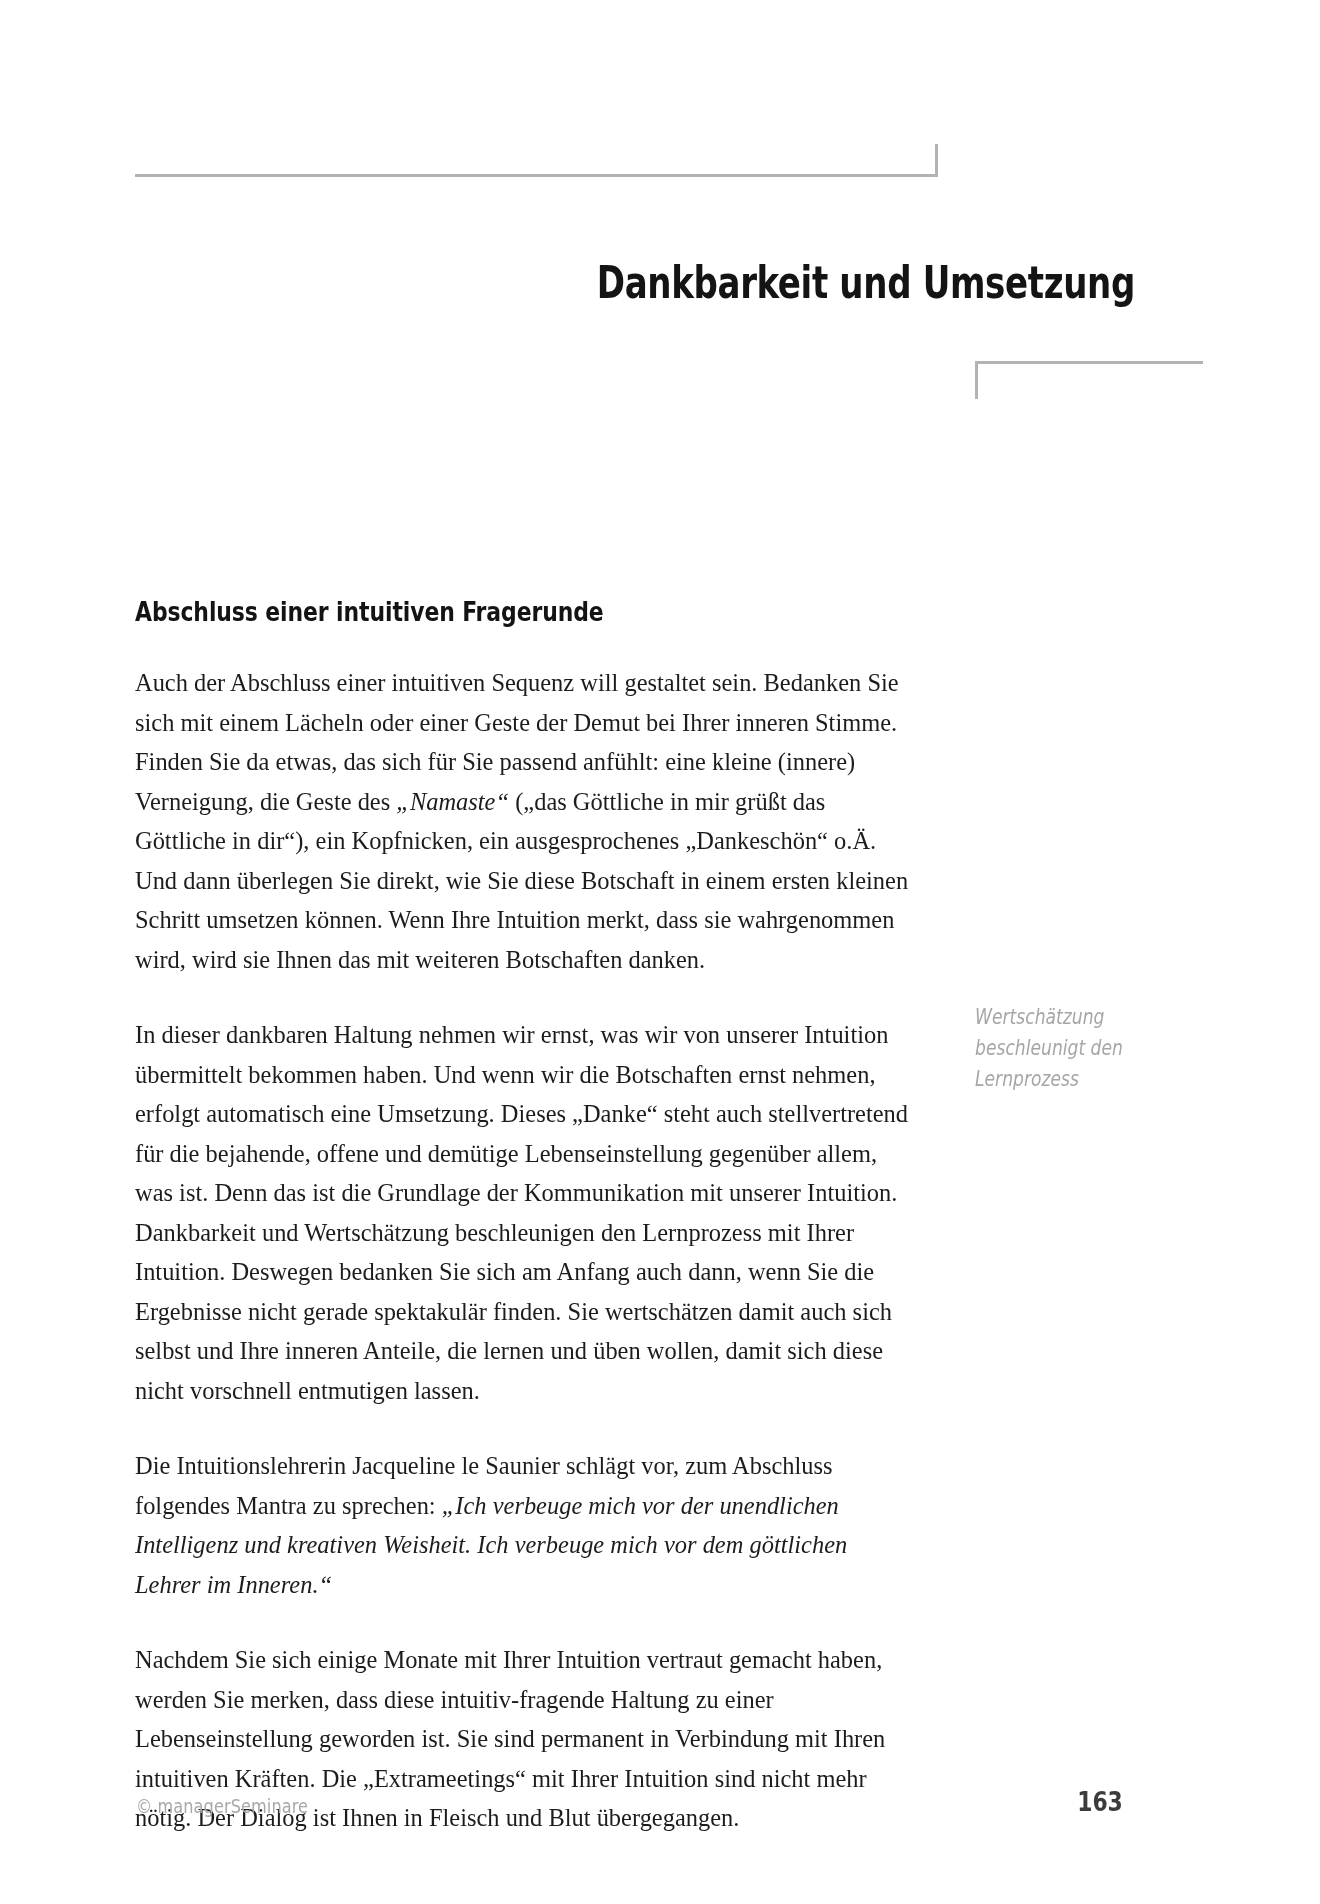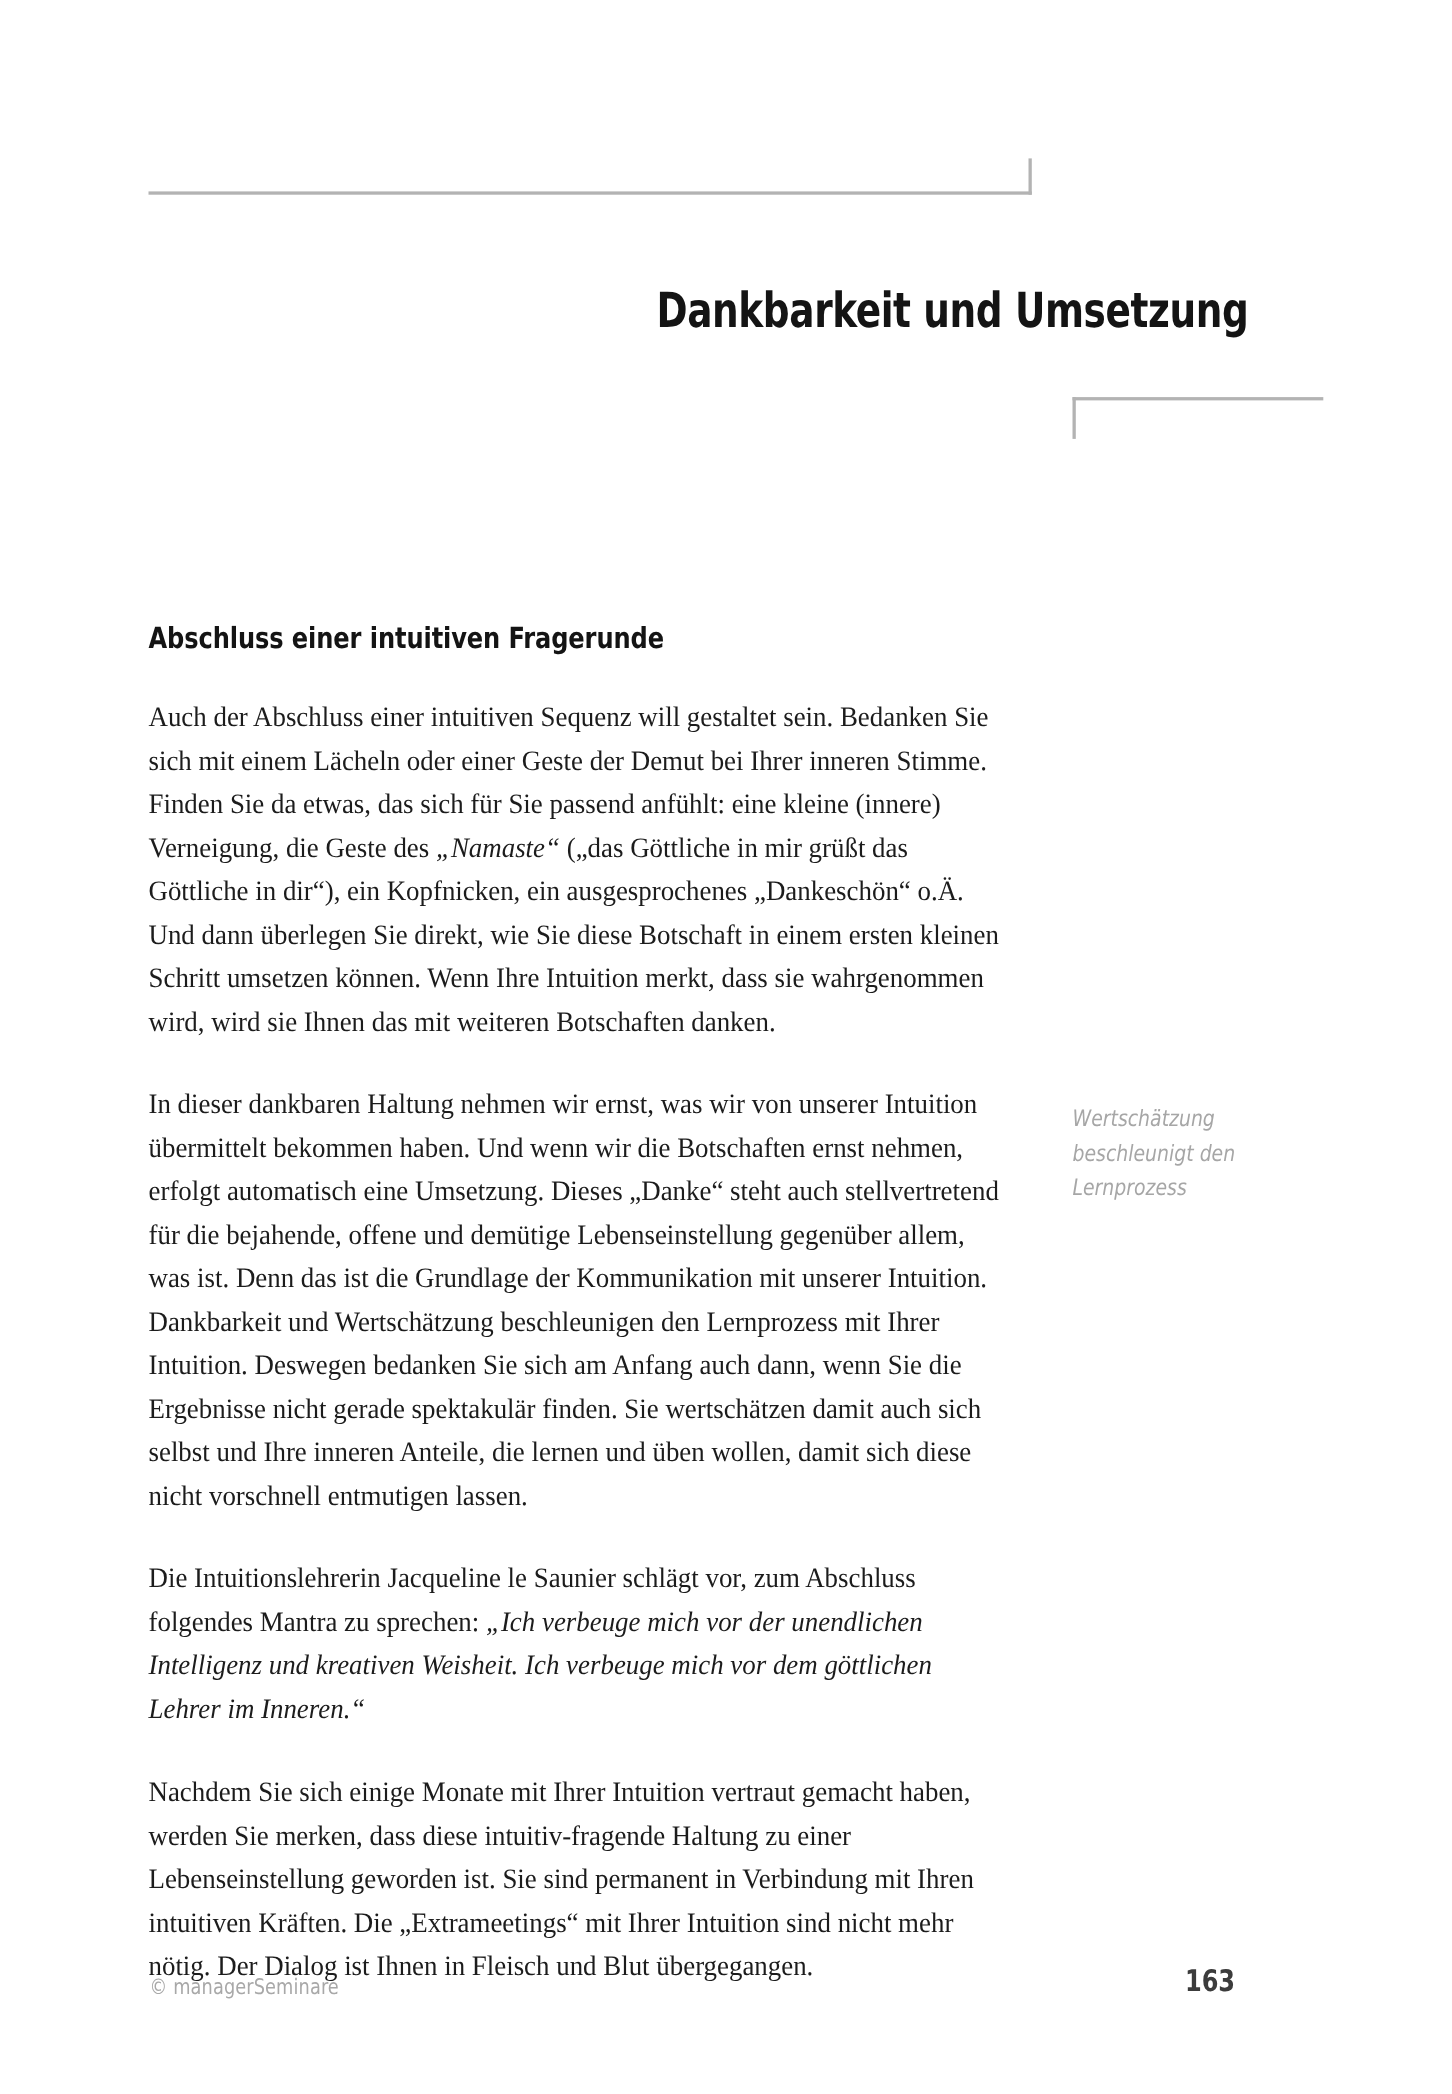--- a/index.html
+++ b/index.html
@@ -69,21 +69,21 @@
     color: #141414;
     transform: scaleX(0.86);
     transform-origin: 100% 50%;
     white-space: nowrap;
   }
 
   
   .content {
     position: absolute;
     left: 135px;
-    top: 565px;
+    top: 596px;
     width: 812px;
   }
 
   .section-heading {
     font-family: "DejaVu Sans Condensed", "Liberation Sans Narrow", "Liberation Sans", sans-serif;
     font-weight: bold;
     font-size: 26.5px;
     color: #141414;
     letter-spacing: -0.1px;
     margin: 0 0 36px 0;

